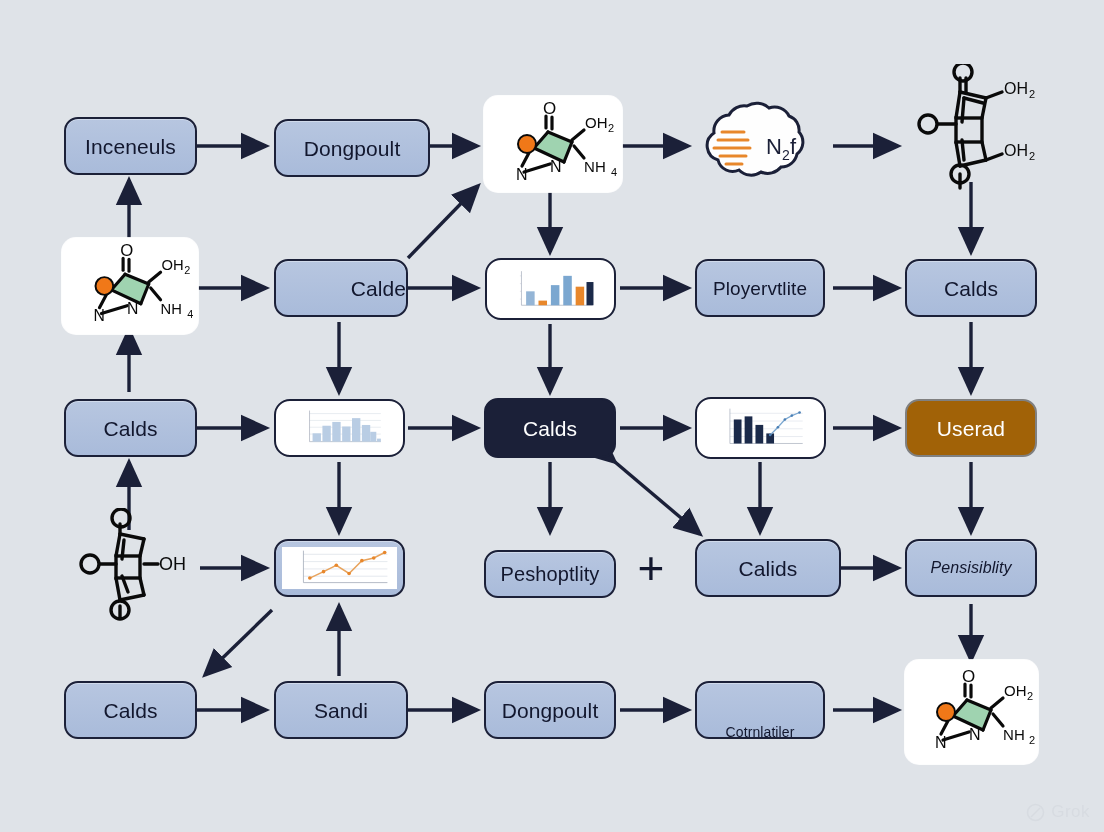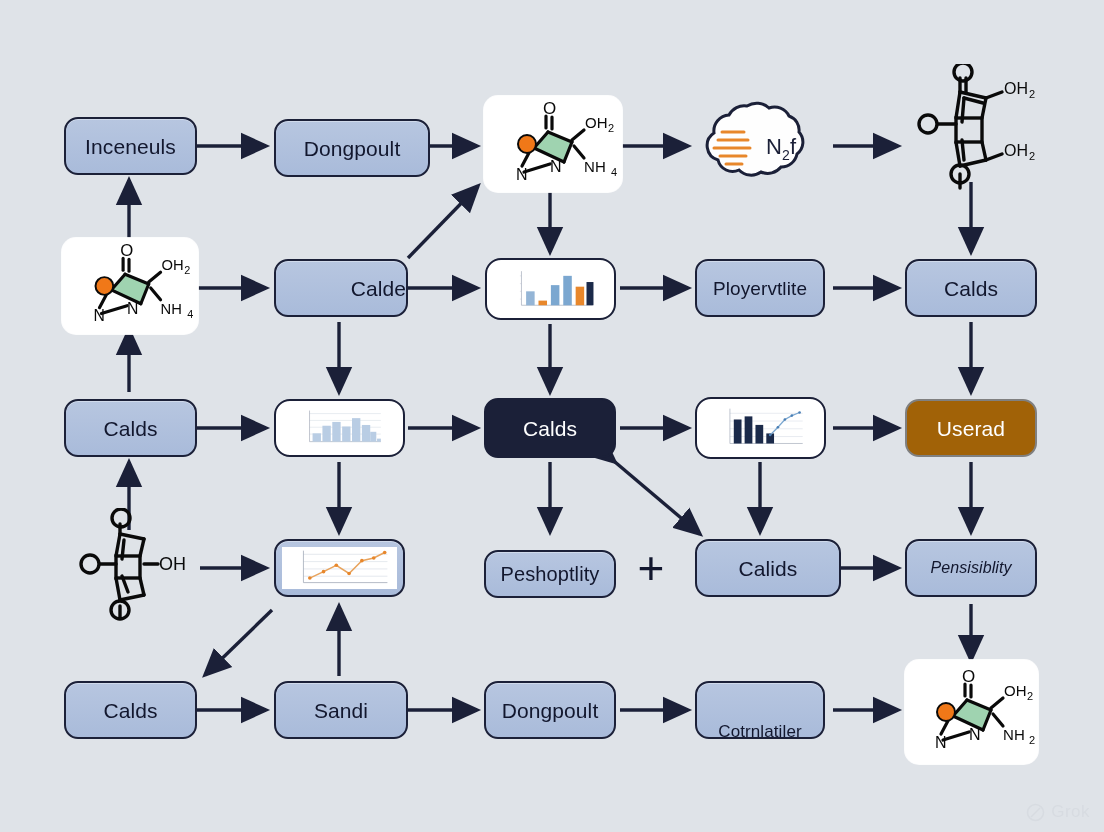--- a/index.html
+++ b/index.html
@@ -393,21 +393,21 @@
 
   <div class="node box" style="left:274px;top:681px;width:134px;height:58px;">
     <span>Sandi</span>
   </div>
 
   <div class="node box" style="left:484px;top:681px;width:132px;height:58px;">
     <span>Dongpoult</span>
   </div>
 
   <div class="node box" style="left:695px;top:681px;width:130px;height:58px;">
-    <span style="font-size:17px;margin-top:43px;">Cotrnlatiler</span>
+    <span style="font-size:14px;margin-top:43px;">Cotrnlatiler</span>
   </div>
 
   <div class="node imgcard" style="left:905px;top:660px;width:133px;height:104px;">
     <svg class="thumb" viewBox="0 0 133 104">
       <polygon points="48,56 62,40 86,50 78,70" fill="#9fd3b0"></polygon>
       <g stroke="#0a0a0a" stroke-width="3.2" fill="none" stroke-linecap="round">
         <line x1="48" y1="56" x2="62" y2="40"></line>
         <line x1="62" y1="40" x2="86" y2="50"></line>
         <line x1="86" y1="50" x2="78" y2="70"></line>
         <line x1="78" y1="70" x2="48" y2="56"></line>

